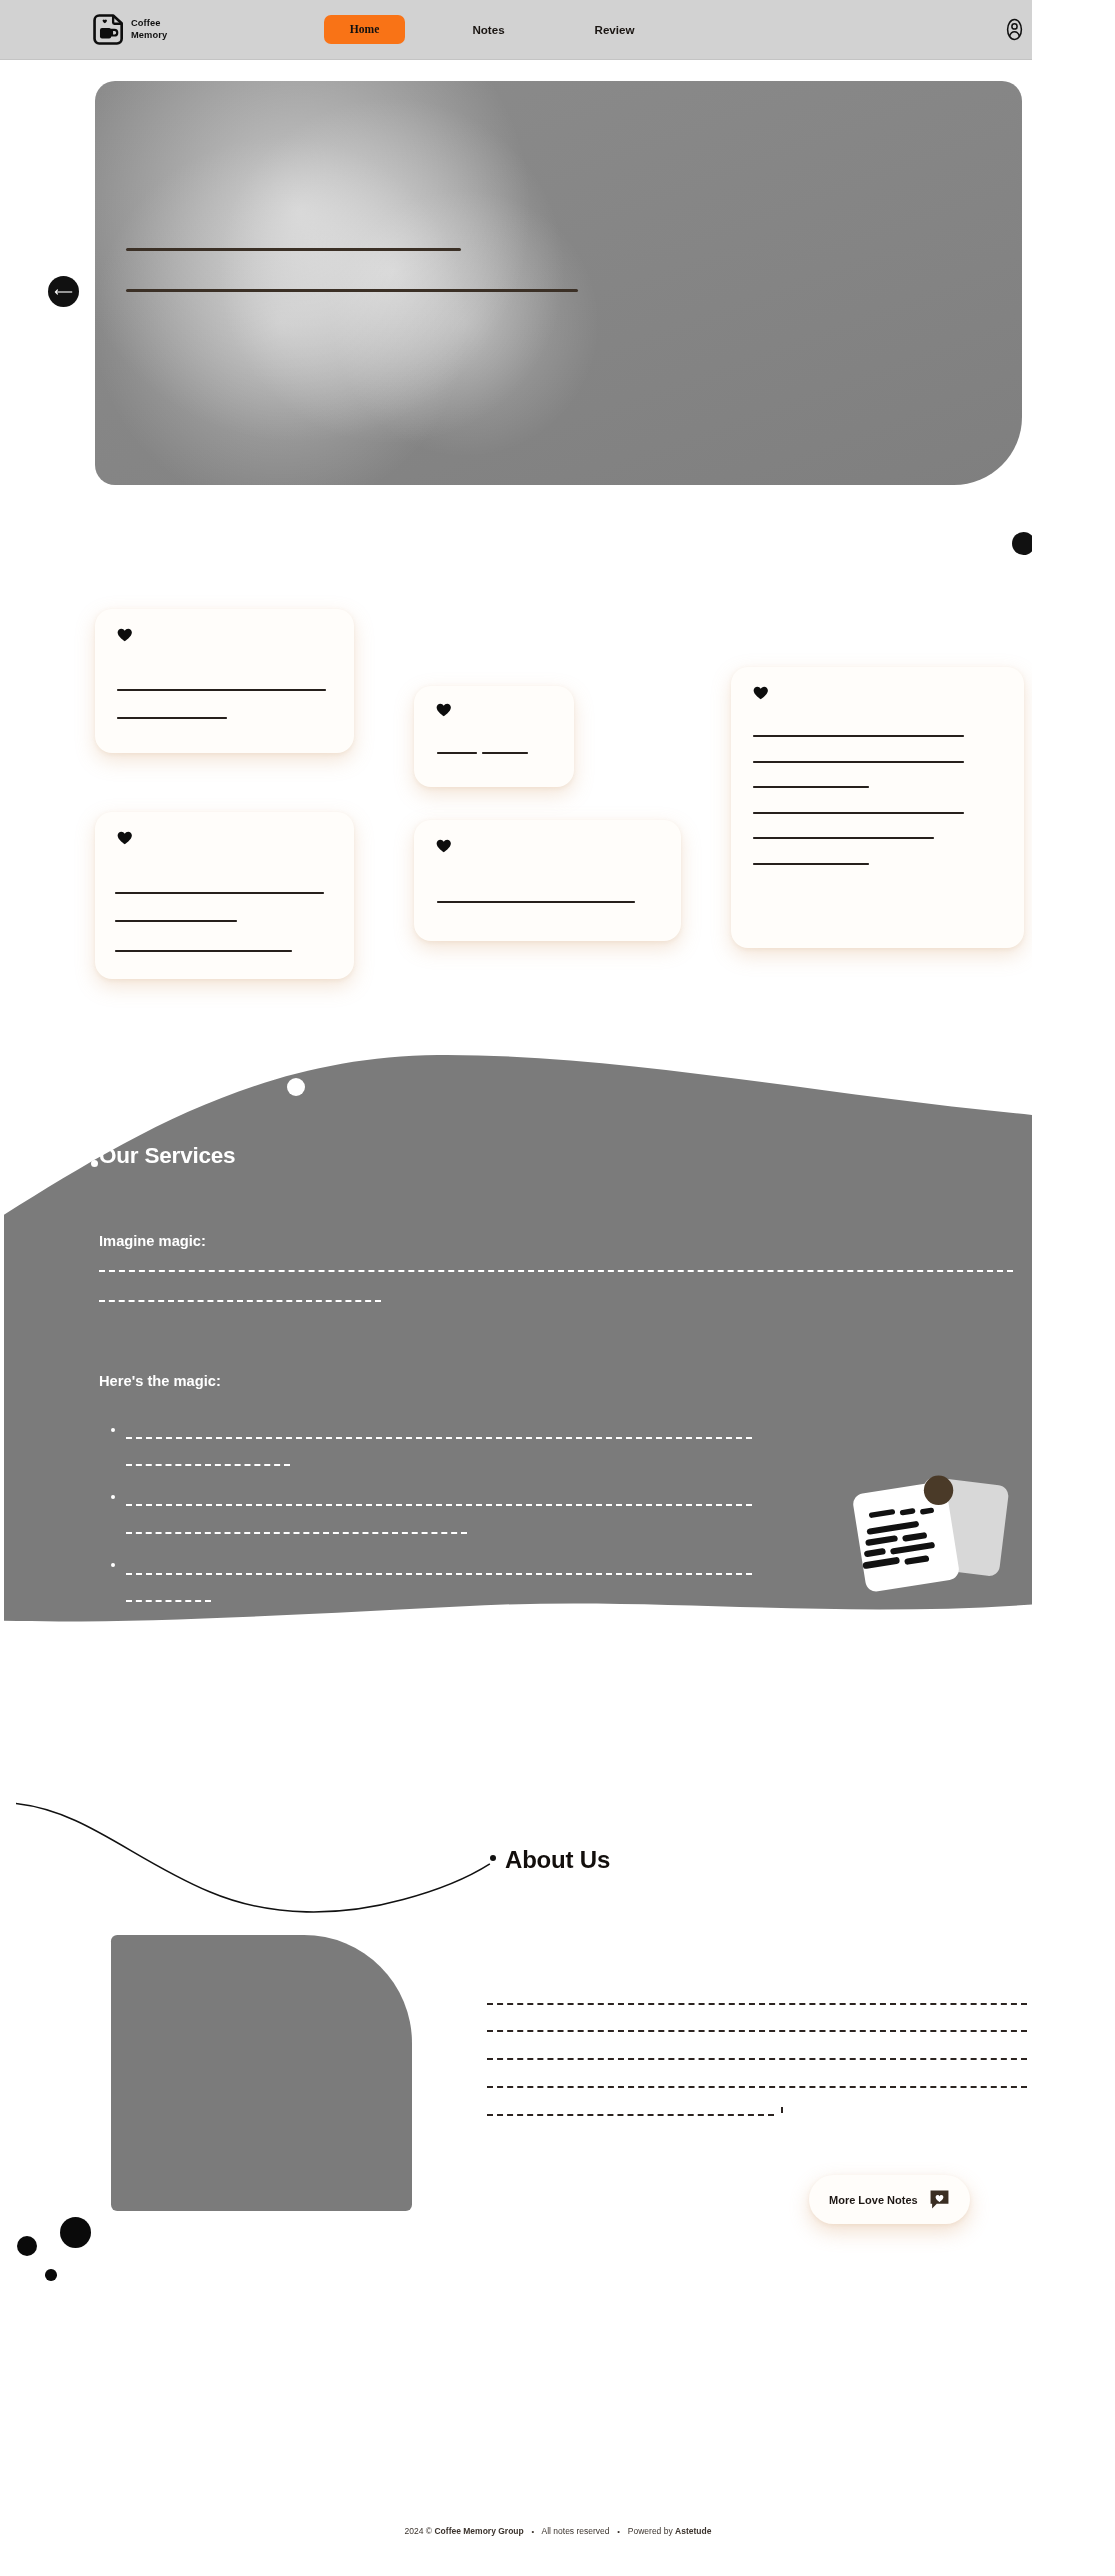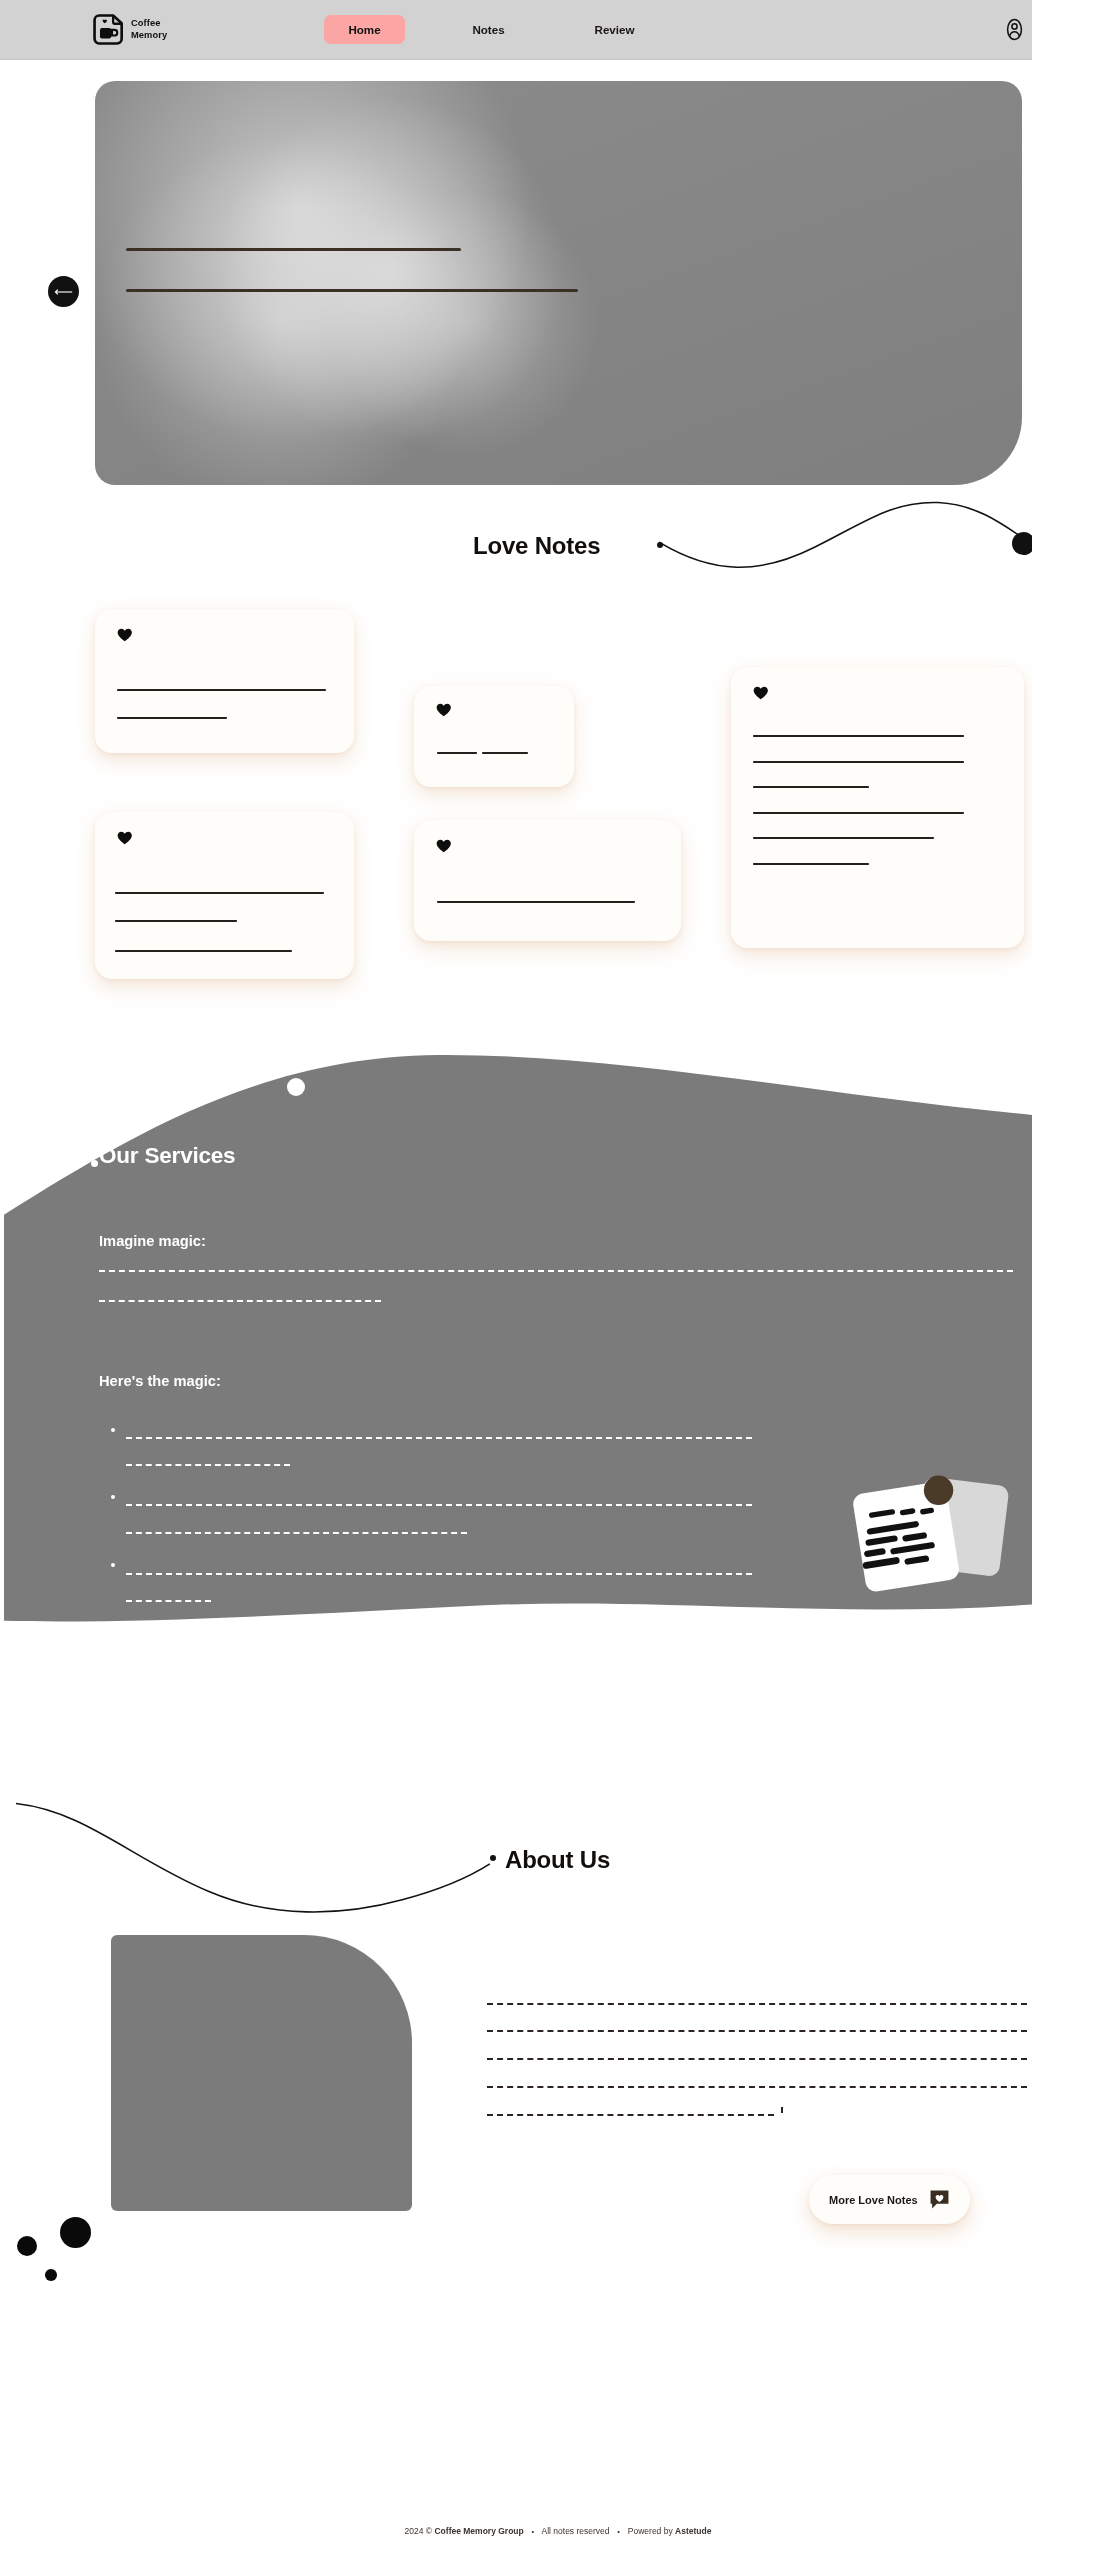--- a/index.html
+++ b/index.html
@@ -22,21 +22,21 @@
   .brand { position:absolute; left: 93px; display: flex; align-items: center; gap: 7px; }
   .brand-mark { width: 31px; height: 33px; display:block; }
   .brand-text { font-size: 9.3px; font-weight: 700; line-height: 1.25; color: #111; letter-spacing: 0.1px; }
 
   .nav { position:absolute; left: 324px; display: flex; align-items: center; gap: 0px; }
   .nav-item {
     font-size: 11.6px; font-weight: 600; color: #1a1512;
     padding: 7.7px 20px; border-radius: 7px; cursor: pointer;
     min-width: 81px; text-align:center;
   }
-  .nav-item.active { background: #fca5a5; color: #111; }
+  .nav-item.active { background: #f97316; color: #111; font-family: Liberation Serif, serif; }
   .nav-gap1 { width: 43px; } .nav-gap2 { width: 45px; }
 
   .account-btn { position: absolute; right: 90px; width: 23px; height: 23px; cursor:pointer; }
 
   
   .hero-wrap { position:absolute; top: 81px; left: 0; width:1116px; height:411px; }
   .hero {
     position:absolute; left: 95px; top: 0;
     width: 927px; height: 404px;
     border-radius: 20px 20px 68px 20px;
@@ -228,27 +228,20 @@
   <div class="hero-wrap">
     <div class="hero">
       <div class="hero-line hero-line-1"></div>
       <div class="hero-line hero-line-2"></div>
     </div>
     <div class="hero-arrow left">⟵</div>
     <div class="hero-arrow right">⟶</div>
     <div class="hero-dot"></div>
   </div>
 
-  <div class="love-title-row">
-    <div class="love-title">Love Notes</div>
-    <div class="love-title-dot"></div>
-    <svg class="love-curve" width="465" height="93" viewBox="0 0 600 120">
-      <path d="M0 53 C 70 95, 130 95, 200 60 C 265 28, 300 0, 360 2 C 420 5, 455 40, 500 68 C 540 92, 570 100, 600 103" fill="none" stroke="#111" stroke-width="2"></path>
-    </svg>
-  </div>
 
   <div class="notes-area">
 
     <div class="note-card nc1">
       <span class="note-heart" style="left:22px; top:18.6px;">
         <svg width="15.5" height="14" viewBox="0 0 20 18">
             <path d="M10 17S.8 11.3.8 5.8C.8 2.6 3.2.8 5.6.8c1.9 0 3.4 1.2 4.4 2.6C11 2 12.5.8 14.4.8c2.4 0 4.8 1.8 4.8 5 0 5.5-9.2 11.2-9.2 11.2z" fill="#0d0d0d"></path>
           </svg>
       </span>
       <div class="note-line" style="left:22px; top:80px; width:209px;"></div>

